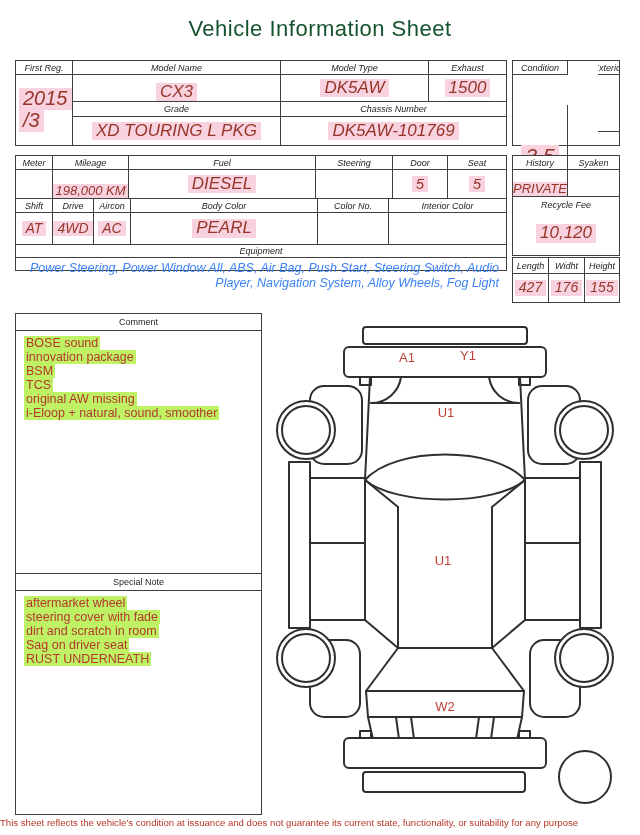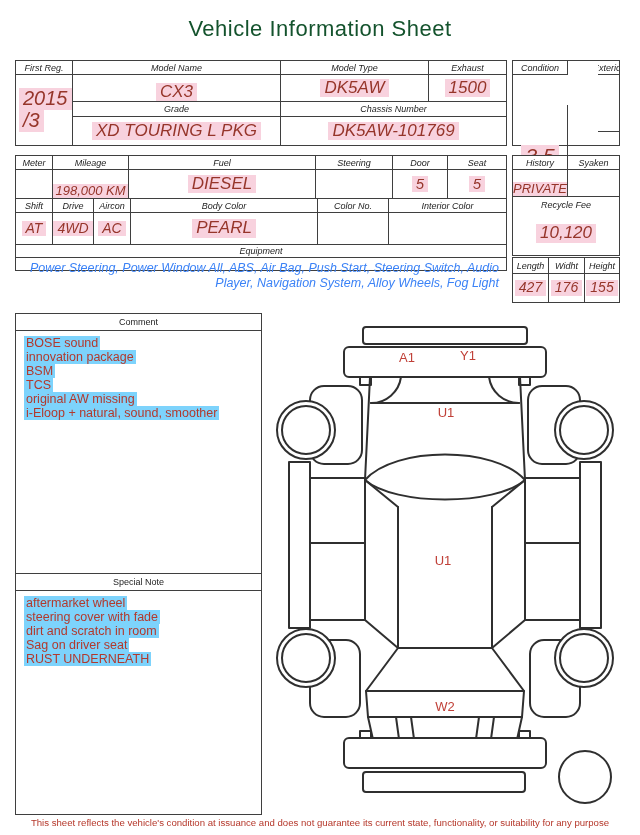--- a/index.html
+++ b/index.html
@@ -9,31 +9,31 @@
          font-size:22px;color:#14532d;letter-spacing:.5px;}
   .box{position:absolute;box-sizing:border-box;border:1.6px solid #3f3f3f;background:#fff;}
   .grid{display:grid;height:100%;width:100%;}
   .cell{display:flex;align-items:center;justify-content:center;box-sizing:border-box;overflow:hidden;font-style:italic;}
   .br{border-right:1.4px solid #3f3f3f;}
   .bb{border-bottom:1.4px solid #3f3f3f;}
   .bt{border-top:1.4px solid #3f3f3f;}
   .lbl{font-size:9px;color:#1d1d1d;white-space:nowrap;}
   .val{color:#96352a;}
   .hl{background:#f8d2de;padding:0 4px;line-height:1.08;white-space:nowrap;}
-  .hls{background:#7dd3fc;padding:0 2px;}
+  .hls{background:#bef264;padding:0 2px;}
   .f17{font-size:17px;} .f21{font-size:21px;} .f15{font-size:15px;}
   .f14{font-size:14px;} .f11{font-size:13px;align-items:flex-end;} .f20{font-size:20px;}
   .colflex{display:flex;flex-direction:column;align-items:flex-start;justify-content:center;padding-left:3px;}
   .note-line{font-size:12.5px;color:#b2392d;line-height:14px;}
   .equip{font-size:12.5px;color:#3b82f6;line-height:15px;padding:3px 7px;
          align-items:flex-start;justify-content:flex-start;text-align:right;}
   .fcol{display:flex;flex-direction:column;height:100%;box-sizing:border-box;}
   .fhead{flex:0 0 16px;display:flex;align-items:center;justify-content:center;}
   .fbody{padding:5px 8px;}
-  .footer{position:absolute;top:817px;left:0;width:100%;text-align:center;
+  .footer{position:absolute;top:817px;left:0;width:100%;text-align:left;
           font-size:9.6px;color:#b5372a;}
   svg text{font-family:"Liberation Sans",sans-serif;font-size:13px;fill:#c04038;text-anchor:middle;}
 </style>
 </head>
 <body>
 
 <div class="sheet">
 
   <div class="title">Vehicle Information Sheet</div>
 

